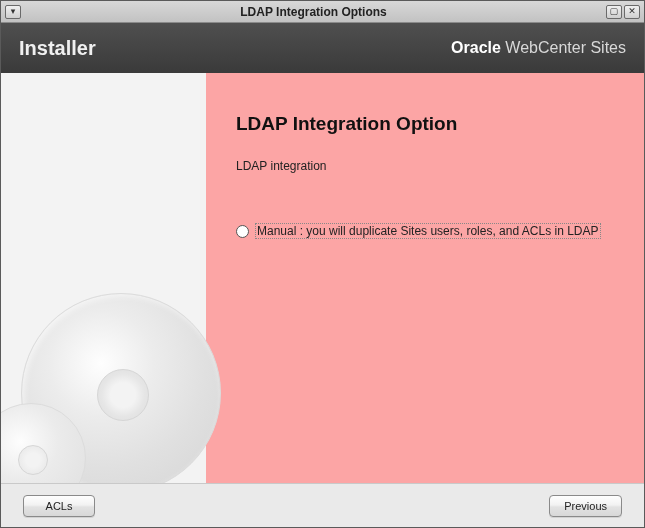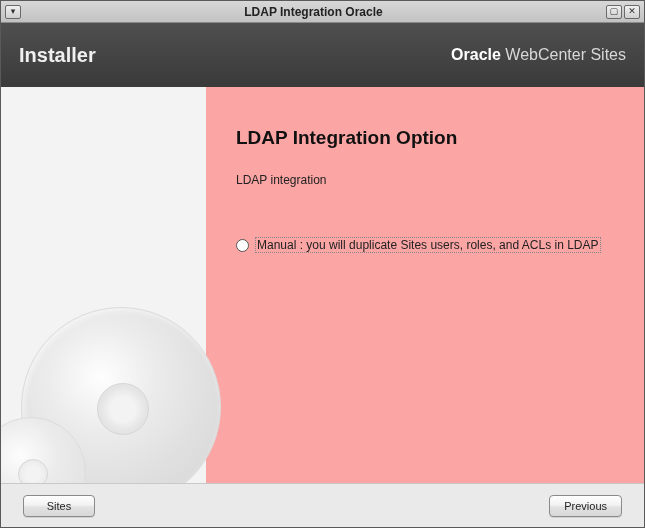--- a/index.html
+++ b/index.html
@@ -48,21 +48,21 @@
     border-radius: 2px;
     display: flex;
     align-items: center;
     justify-content: center;
     font-size: 9px;
     line-height: 1;
     color: #333;
     cursor: default;
   }
   .header {
-    height: 64px;
+    height: 50px;
     background: linear-gradient(to bottom, #4f4f4f, #3a3a3a);
     display: flex;
     align-items: center;
     justify-content: space-between;
     padding: 16px 18px;
     color: #fff;
   }
   .header-left {
     font-size: 20px;
     font-weight: bold;
@@ -218,21 +218,21 @@
 <body>
 
 <div class="window">
 
   <div class="titlebar">
     <div class="titlebar-left">
       <div class="title-btn">
         <span>▾</span>
       </div>
     </div>
-    <div class="titlebar-title">LDAP Integration Oracle</div>
+    <div class="titlebar-title">LDAP Integration Options</div>
     <div class="titlebar-right">
       <div class="title-btn">
         <span>▢</span>
       </div>
       <div class="title-btn">
         <span>✕</span>
       </div>
     </div>
   </div>
 
@@ -253,19 +253,19 @@
       <div class="subtext">LDAP integration</div>
 
       <div class="option-row">
         <span class="radio"></span>
         <span class="opt-label dotted">Manual : you will duplicate Sites users, roles, and ACLs in LDAP</span>
       </div>
     </div>
   </div>
 
   <div class="footer">
-    <div class="btn">Sites</div>
+    <div class="btn">ACLs</div>
     <div class="footer-right">
       <div class="btn">Previous</div>
     </div>
   </div>
 
 </div>
 
 </body></html>

